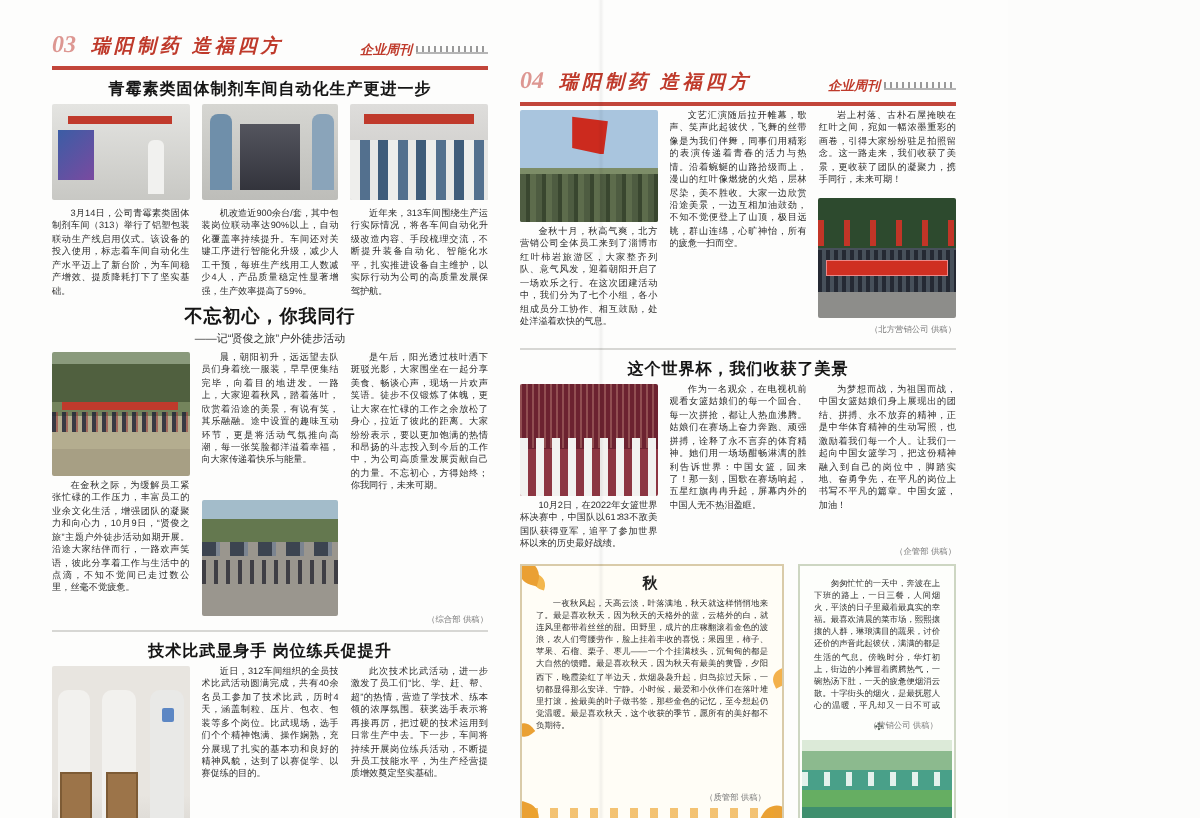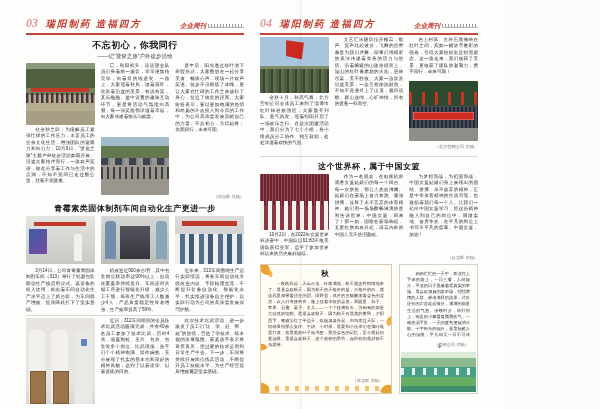--- a/index.html
+++ b/index.html
@@ -3,21 +3,21 @@
 <meta charset="utf-8">
 <style>
   * { margin:0; padding:0; box-sizing:border-box; }
   html,body { width:600px; height:409px; background:#fcfcfb; overflow:hidden;
               font-family:"Liberation Sans", sans-serif; }
   .spread { position:relative; display:flex; width:504px; height:409px; background:#fdfdfc; }
   .spread:after { content:""; position:absolute; left:299px; top:0; bottom:0; width:3px;
                   background:linear-gradient(90deg,transparent,rgba(0,0,0,.05),transparent); }
   .page { width:300px; position:relative; }
   .page-left  { padding:13px 8px 0 26px; }
-  .page-right { padding:13px 26px 0 8px; }
+  .page-right { padding:31px 26px 0 8px; }
 
   
   .masthead { display:flex; align-items:flex-end; justify-content:space-between;
               border-bottom:2px solid #c2453a; padding-bottom:2px; }
   .m-title { white-space:nowrap; }
   .page-num { color:#dd9792; font-weight:bold; font-style:italic; font-size:12px;
               font-family:"Liberation Serif", serif; margin-right:3px; }
   .brand { color:#bf3a2b; font-weight:bold; font-style:italic; font-size:9.5px;
            letter-spacing:2px; font-family:"Liberation Serif", serif; }
   .logo-wrap { text-align:right; line-height:1; }
@@ -142,20 +142,58 @@
       <div class="m-title">
         <span class="page-num">03</span>
         <span class="brand">瑞阳制药  造福四方</span>
       </div>
       <div class="logo-wrap">
         <span class="paper-logo">企业周刊</span><span class="issue-smudge"></span>
       </div>
     </div>
 
     <div>
+      <div class="art-title sm">青霉素类固体制剂车间自动化生产更进一步</div>
+      <div class="cols" style="margin-top:2px;">
+        <div class="col">
+          <div class="photo ph-room">
+            <div class="strip banner"></div>
+            <div class="screen"></div>
+            <div class="fig"></div>
+          </div>
+        </div>
+        <div class="col">
+          <div class="photo ph-machine">
+            <div class="machine"></div>
+            <div class="fig1"></div>
+            <div class="fig2"></div>
+          </div>
+        </div>
+        <div class="col">
+          <div class="photo ph-team">
+            <div class="strip banner"></div>
+            <div class="strip figs"></div>
+          </div>
+        </div>
+      </div>
+      <div class="cols" style="height:44px; margin-top:2px;">
+        <div class="col">
+            <p>3月14日，公司青霉素类固体制剂车间（313）举行了铝塑包装联动生产线启用仪式。该设备的投入使用，标志着车间自动化生产水平迈上了新台阶，为车间稳产增效、提质降耗打下了坚实基础。</p>
+          </div>
+        <div class="col">
+            <p>机改造近900余台/套，其中包装岗位联动率达90%以上，自动化覆盖率持续提升。车间还对关键工序进行智能化升级，减少人工干预，每班生产线用工人数减少4人，产品质量稳定性显著增强，生产效率提高了59%。</p>
+          </div>
+        <div class="col">
+          <p>近年来，313车间围绕生产运行实际情况，将各车间自动化升级改造内容、手段梳理交流，不断提升装备自动化、智能化水平，扎实推进设备自主维护，以实际行动为公司的高质量发展保驾护航。</p>
+          <div class="byline" style="margin-top:auto;">（313车间 供稿）</div>
+        </div>
+      </div>
+    </div>
+
+    <div>
       <div class="art-title">不忘初心，你我同行</div>
       <div class="art-sub">——记“贤俊之旅”户外徒步活动</div>
       <div class="cols" style="height:136px;">
         <div class="col">
           <div class="photo ph-hike">
             <div class="strip banner"></div>
             <div class="strip crowd"></div>
           </div>
           <p>在金秋之际，为缓解员工紧张忙碌的工作压力，丰富员工的业余文化生活，增强团队的凝聚力和向心力，10月9日，“贤俊之旅”主题户外徒步活动如期开展。沿途大家结伴而行，一路欢声笑语，彼此分享着工作与生活中的点滴，不知不觉间已走过数公里，丝毫不觉疲惫。</p>
         </div>
@@ -166,61 +204,24 @@
             <div class="strip crowd"></div>
           </div>
         </div>
         <div class="col">
           <p>是午后，阳光透过枝叶洒下斑驳光影，大家围坐在一起分享美食、畅谈心声，现场一片欢声笑语。徒步不仅锻炼了体魄，更让大家在忙碌的工作之余放松了身心，拉近了彼此的距离。大家纷纷表示，要以更加饱满的热情和昂扬的斗志投入到今后的工作中，为公司高质量发展贡献自己的力量。不忘初心，方得始终；你我同行，未来可期。</p>
           <div class="byline" style="margin-top:auto;">（综合部 供稿）</div>
         </div>
       </div>
     </div>
 
-    <div>
-      <div class="art-title sm">青霉素类固体制剂车间自动化生产更进一步</div>
-      <div class="cols" style="margin-top:2px;">
-        <div class="col">
-          <div class="photo ph-room">
-            <div class="strip banner"></div>
-            <div class="screen"></div>
-            <div class="fig"></div>
-          </div>
-        </div>
-        <div class="col">
-          <div class="photo ph-machine">
-            <div class="machine"></div>
-            <div class="fig1"></div>
-            <div class="fig2"></div>
-          </div>
-        </div>
-        <div class="col">
-          <div class="photo ph-team">
-            <div class="strip banner"></div>
-            <div class="strip figs"></div>
-          </div>
-        </div>
-      </div>
-      <div class="cols" style="height:44px; margin-top:2px;">
-        <div class="col">
-            <p>3月14日，公司青霉素类固体制剂车间（313）举行了铝塑包装联动生产线启用仪式。该设备的投入使用，标志着车间自动化生产水平迈上了新台阶，为车间稳产增效、提质降耗打下了坚实基础。</p>
-          </div>
-        <div class="col">
-            <p>机改造近900余台/套，其中包装岗位联动率达90%以上，自动化覆盖率持续提升。车间还对关键工序进行智能化升级，减少人工干预，每班生产线用工人数减少4人，产品质量稳定性显著增强，生产效率提高了59%。</p>
-          </div>
-        <div class="col">
-          <p>近年来，313车间围绕生产运行实际情况，将各车间自动化升级改造内容、手段梳理交流，不断提升装备自动化、智能化水平，扎实推进设备自主维护，以实际行动为公司的高质量发展保驾护航。</p>
-          <div class="byline" style="margin-top:auto;">（313车间 供稿）</div>
-        </div>
-      </div>
-    </div>
-
     <div class="divider"></div>
 
     <div>
+      <div class="art-title sm">技术比武显身手  岗位练兵促提升</div>
       <div class="cols" style="height:88px; margin-top:2px;">
         <div class="col">
           <div class="photo ph-tech">
             <div class="f f1"></div>
             <div class="f f2"></div>
             <div class="f f3"></div>
             <div class="mask"></div>
             <div class="box1"></div>
             <div class="box2"></div>
           </div>
@@ -267,21 +268,21 @@
             <div class="strip banner"></div>
           </div>
           <div class="caption">（北方营销公司 供稿）</div>
         </div>
       </div>
     </div>
 
     <div class="divider"></div>
 
     <div>
-      <div class="art-title sm">这个世界杯，属于中国女篮</div>
+      <div class="art-title sm">这个世界杯，我们收获了美景</div>
       <div class="cols" style="height:86px; margin-top:2px;">
         <div class="col">
           <div class="photo ph-ball">
             <div class="strip crowd"></div>
             <div class="strip jerseys"></div>
           </div>
           <p>10月2日，在2022年女篮世界杯决赛中，中国队以61∶83不敌美国队获得亚军，追平了参加世界杯以来的历史最好战绩。</p>
         </div>
         <div class="col">
             <p>作为一名观众，在电视机前观看女篮姑娘们的每一个回合、每一次拼抢，都让人热血沸腾。姑娘们在赛场上奋力奔跑、顽强拼搏，诠释了永不言弃的体育精神。她们用一场场酣畅淋漓的胜利告诉世界：中国女篮，回来了！那一刻，国歌在赛场响起，五星红旗冉冉升起，屏幕内外的中国人无不热泪盈眶。</p>

